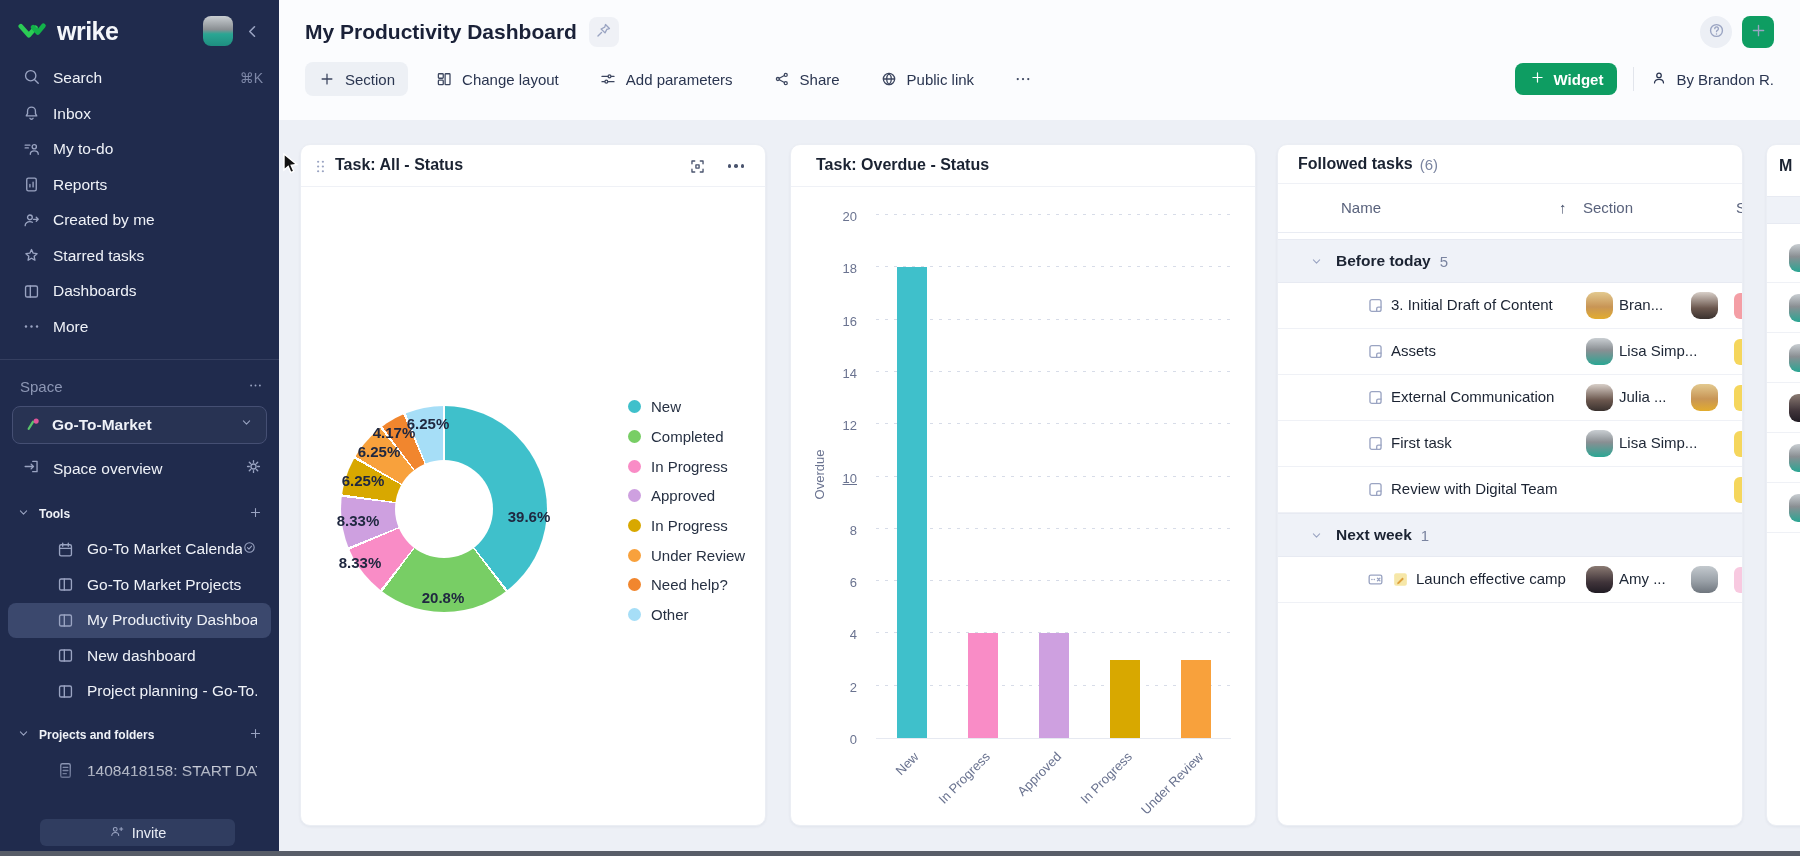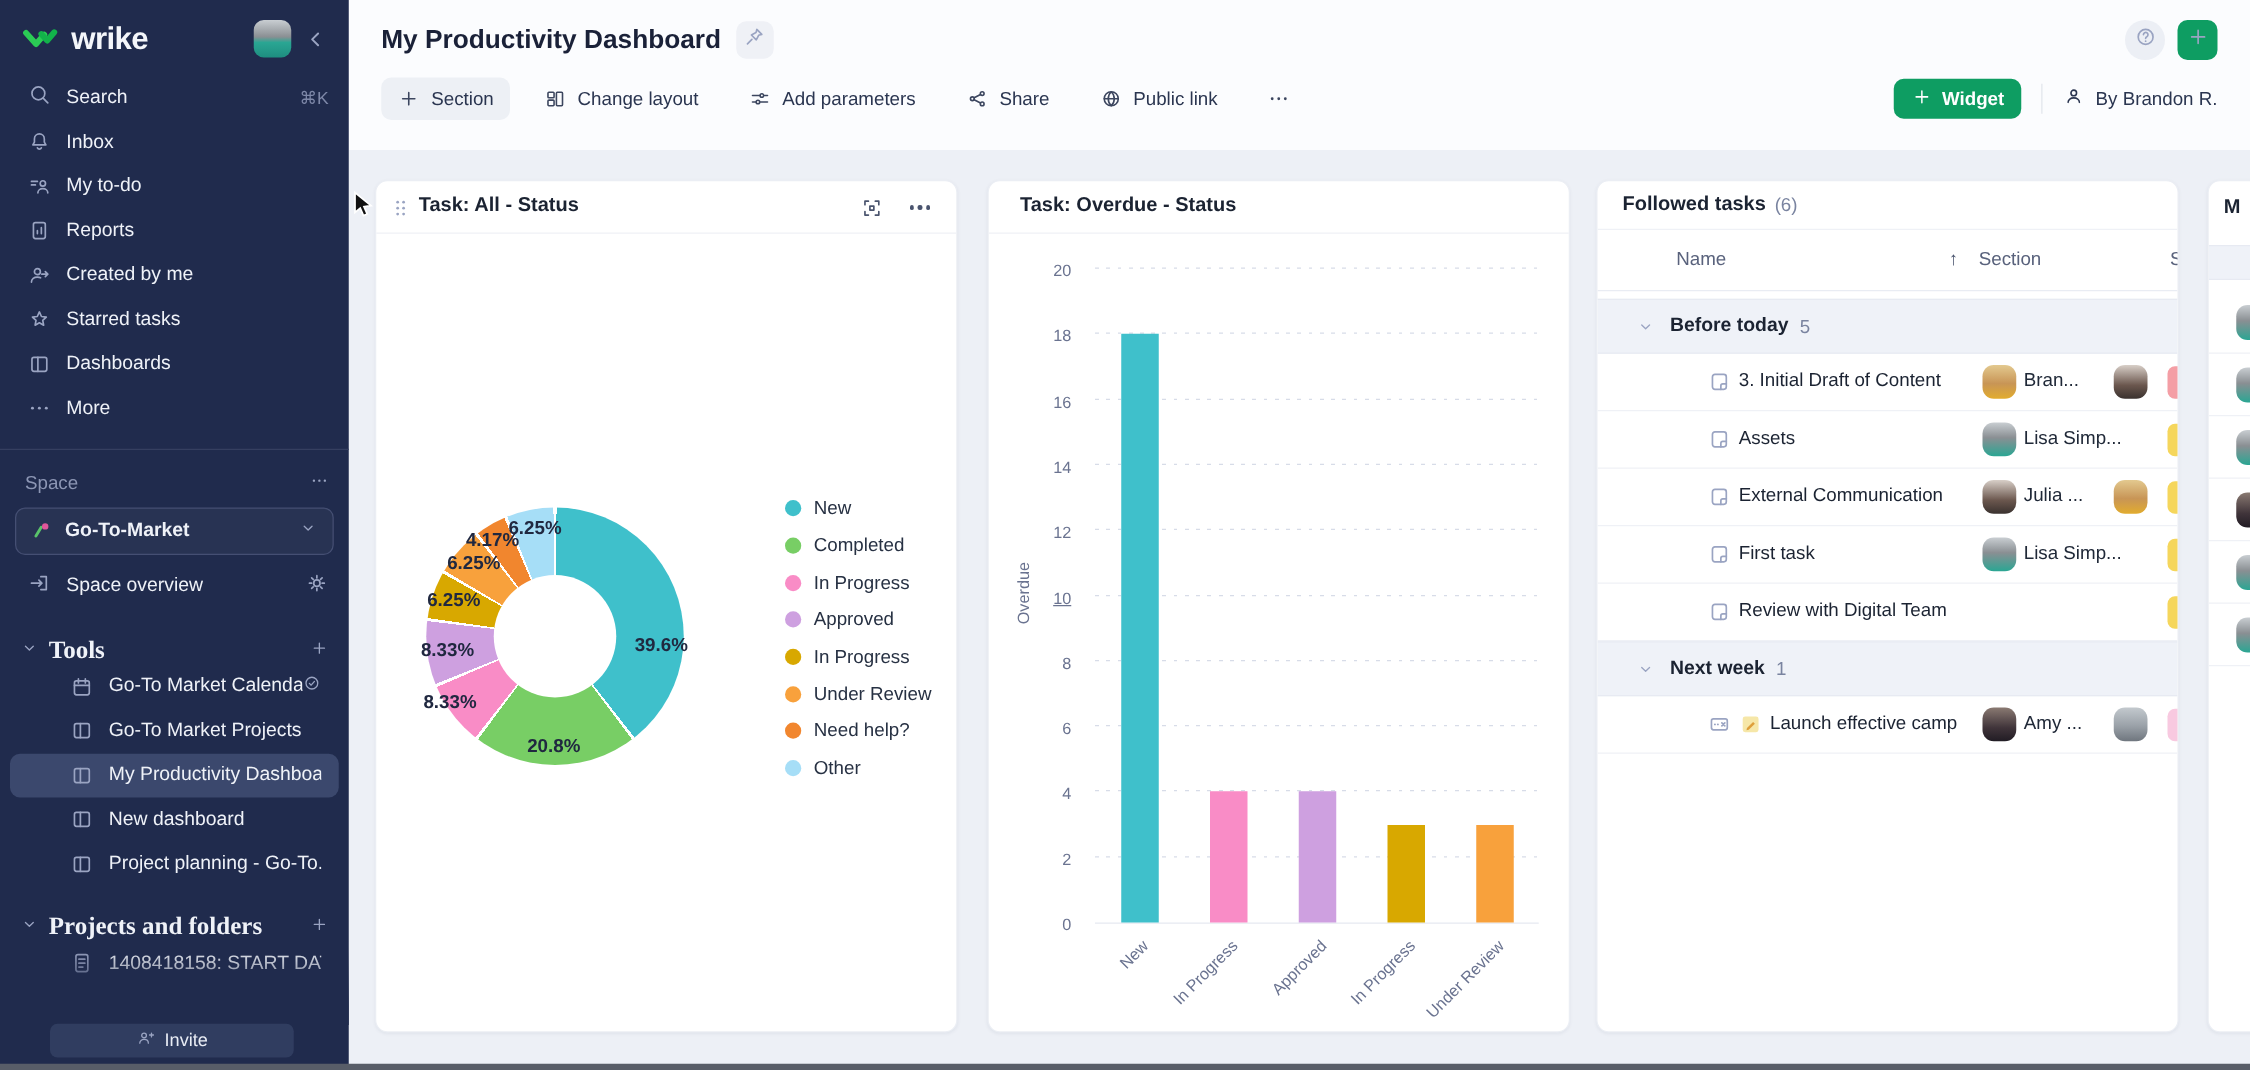--- a/index.html
+++ b/index.html
@@ -21,21 +21,21 @@
   .ic-sm { width:15px; height:15px; }
   .sb-divider { height:1px; background:#353F60; margin:14px 0 10px 0; }
   .sb-sechead { display:flex; align-items:center; height:34px; padding:0 16px 0 20px; color:#8C96B4; font-size:15px; }
   .sb-sechead .right { margin-left:auto; }
   .sb-select { display:flex; align-items:center; height:38px; margin:2px 12px 6px 12px; border:1px solid #454F73; border-radius:8px; background:rgba(255,255,255,.04); padding:0 12px; font-size:15.5px; font-weight:600; cursor:pointer; }
   .sb-select .lbl { margin-left:10px; }
   .sb-select .chev { margin-left:auto; }
   .sb-row { display:flex; align-items:center; height:38px; padding:0 16px 0 22px; font-size:15.5px; font-weight:500; cursor:pointer; }
   .sb-row .lbl { margin-left:12px; }
   .sb-row .right { margin-left:auto; }
-  .sb-secthead { display:flex; align-items:flex-end; height:36px; margin-top:8px; padding:0 16px; font-size:20px; font-weight:600; cursor:pointer;font-family:Liberation Serif, serif; }
+  .sb-secthead { display:flex; align-items:center; height:36px; margin-top:8px; padding:0 16px; font-size:12px; font-weight:600; cursor:pointer; }
   .sb-secthead .lbl { margin-left:8px; }
   .sb-secthead .right { margin-left:auto; }
   .sb-tool { display:flex; align-items:center; height:35.5px; padding:0 14px 0 48px; font-size:15.5px; font-weight:500; cursor:pointer; border-radius:8px; margin:0 8px; }
   .sb-tool .lbl { margin-left:12px; white-space:nowrap; overflow:hidden; }
   .sb-tool .right { margin-left:auto; }
   .sb-tool.selected { background:#3B486D; }
   .sb-fade { position:absolute; left:0; right:0; bottom:36px; height:62px; background:linear-gradient(180deg, rgba(32,43,77,0) 0%, #202B4D 75%); pointer-events:none; }
   .sb-invite { position:absolute; left:40px; bottom:10px; width:195px; height:27px; border:none; border-radius:6px; background:#303D60; color:#E9EDF5; font-size:14.5px; font-family:inherit; display:flex; align-items:center; justify-content:center; gap:8px; cursor:pointer; }
 
   

